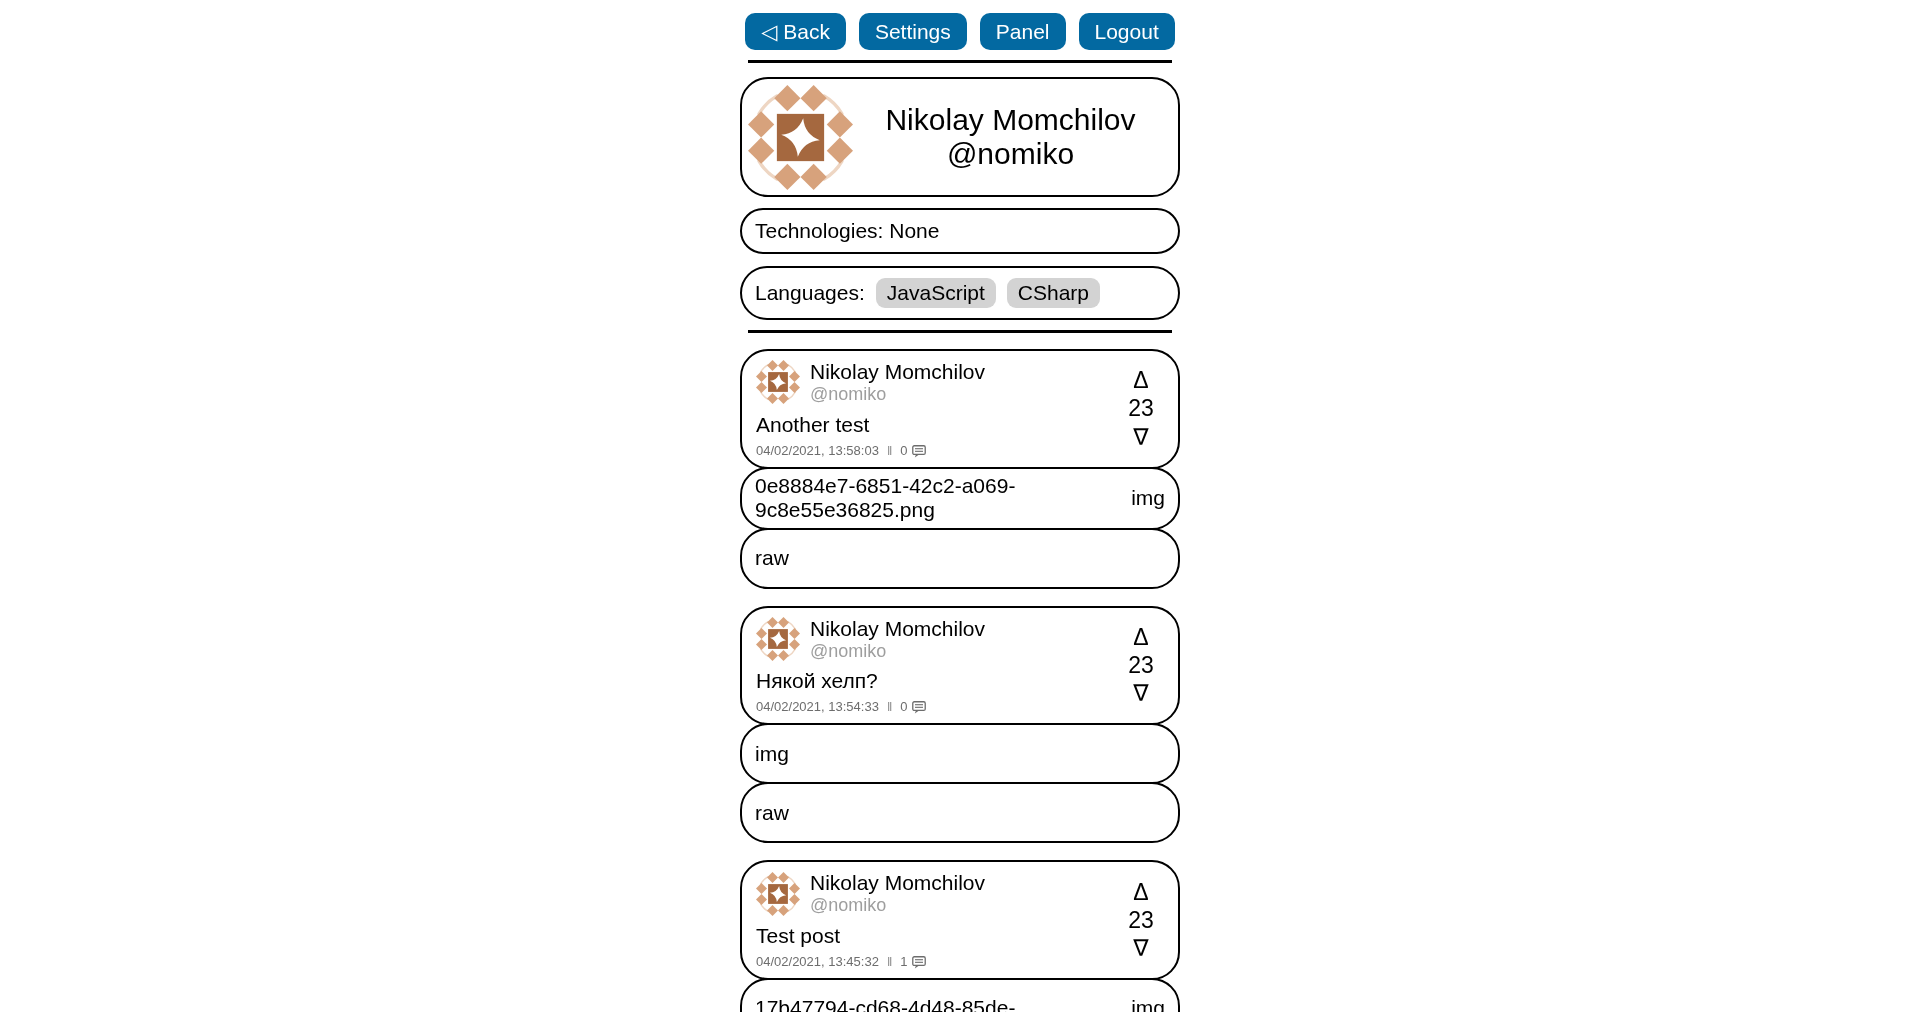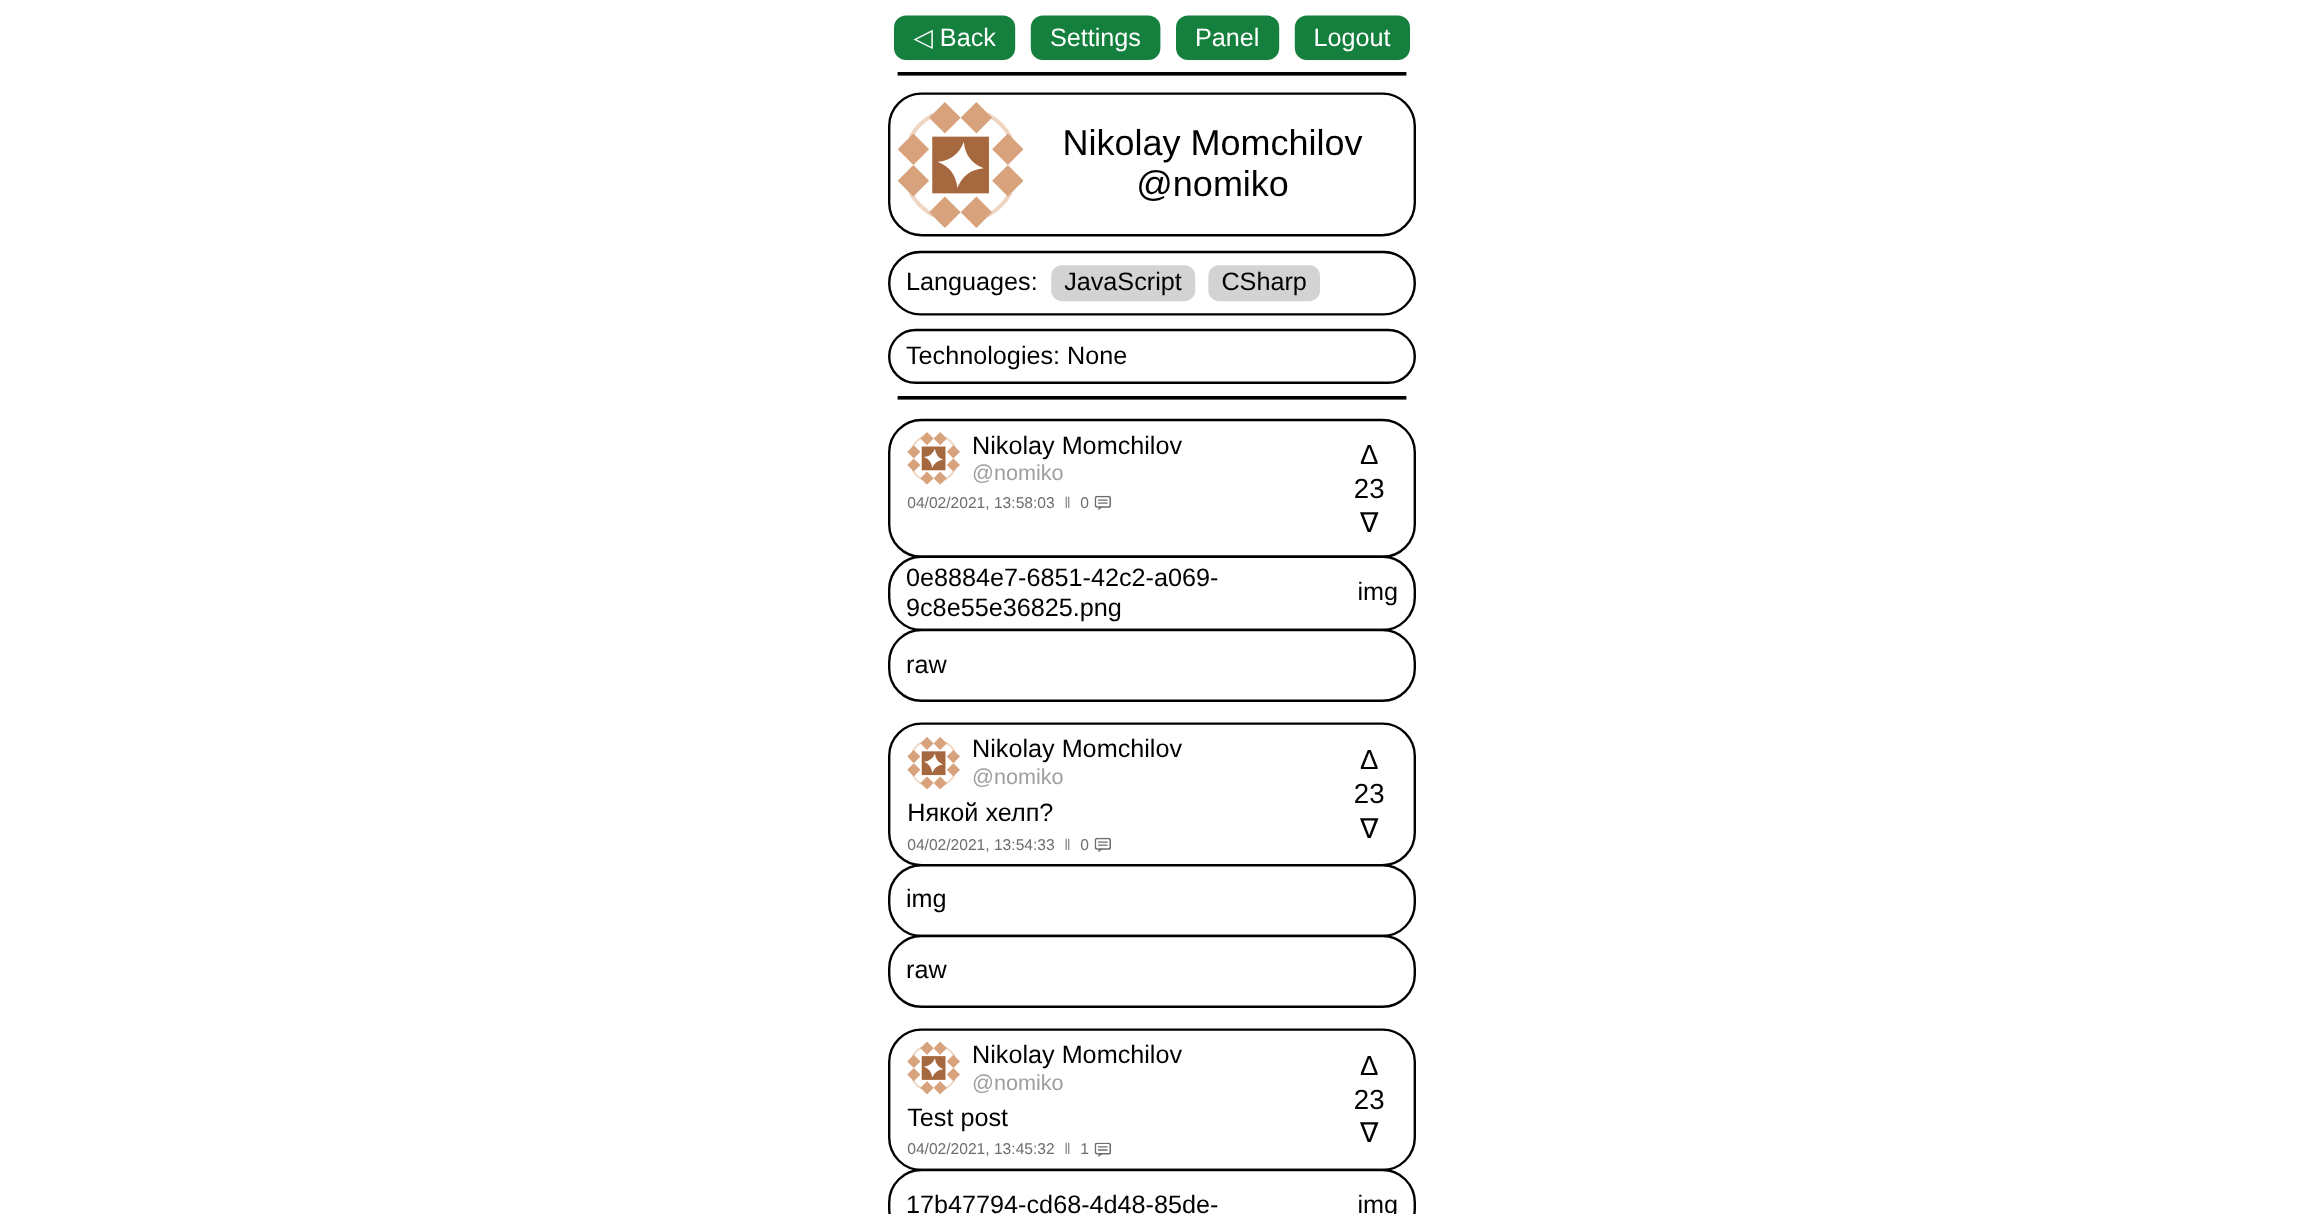--- a/index.html
+++ b/index.html
@@ -9,21 +9,21 @@
     overflow: hidden;
     background: #ffffff;
     font-family: "Liberation Sans", "DejaVu Sans", sans-serif;
     color: #000;
   }
   .wrap { width: 440px; margin: 0 auto; padding-top: 13px; }
 
   
   .nav { display: flex; justify-content: center; gap: 13px; }
   .nav-btn {
-    background: #15803d; color: #fff;
+    background: #0369a1; color: #fff;
     border: none; border-radius: 10px;
     font-family: inherit;
     font-size: 21px; line-height: 1.2;
     padding: 6px 16px;
     cursor: pointer; white-space: nowrap;
   }
 
   hr.divider {
     border: none; border-top: 3px solid #000;
     width: 424px; margin: 10px auto 0;
@@ -115,47 +115,48 @@
   <section class="card profile">
     <svg class="avatar-lg">
         <use href="#identicon"></use>
       </svg>
     <div class="profile-names">
       <div>Nikolay Momchilov</div>
       <div>@nomiko</div>
     </div>
   </section>
 
+  <section class="card tech">
+    <span>Technologies:</span>
+    <span>None</span>
+  </section>
+
   <section class="card langs">
     <span>Languages:</span>
     <span class="badge">JavaScript</span>
     <span class="badge">CSharp</span>
-  </section>
-
-  <section class="card tech">
-    <span>Technologies:</span>
-    <span>None</span>
   </section>
 
   <hr class="divider">
 
   <div class="posts">
 
     <article class="post-group">
       <div class="card post-head">
         <div class="post-main">
           <div class="post-top">
             <svg class="post-avatar">
                 <use href="#identicon"></use>
               </svg>
             <div>
               <div class="post-name">Nikolay Momchilov</div>
               <div class="post-handle">@nomiko</div>
             </div>
           </div>
+          <div class="post-title">Another test</div>
           <div class="post-meta">
             <span>04/02/2021, 13:58:03</span>
             <span class="meta-sep">‖</span>
             <span class="meta-comments">0</span>
             <svg class="comment-icon">
                 <use href="#bubble"></use>
               </svg>
           </div>
         </div>
         <div class="votes">

